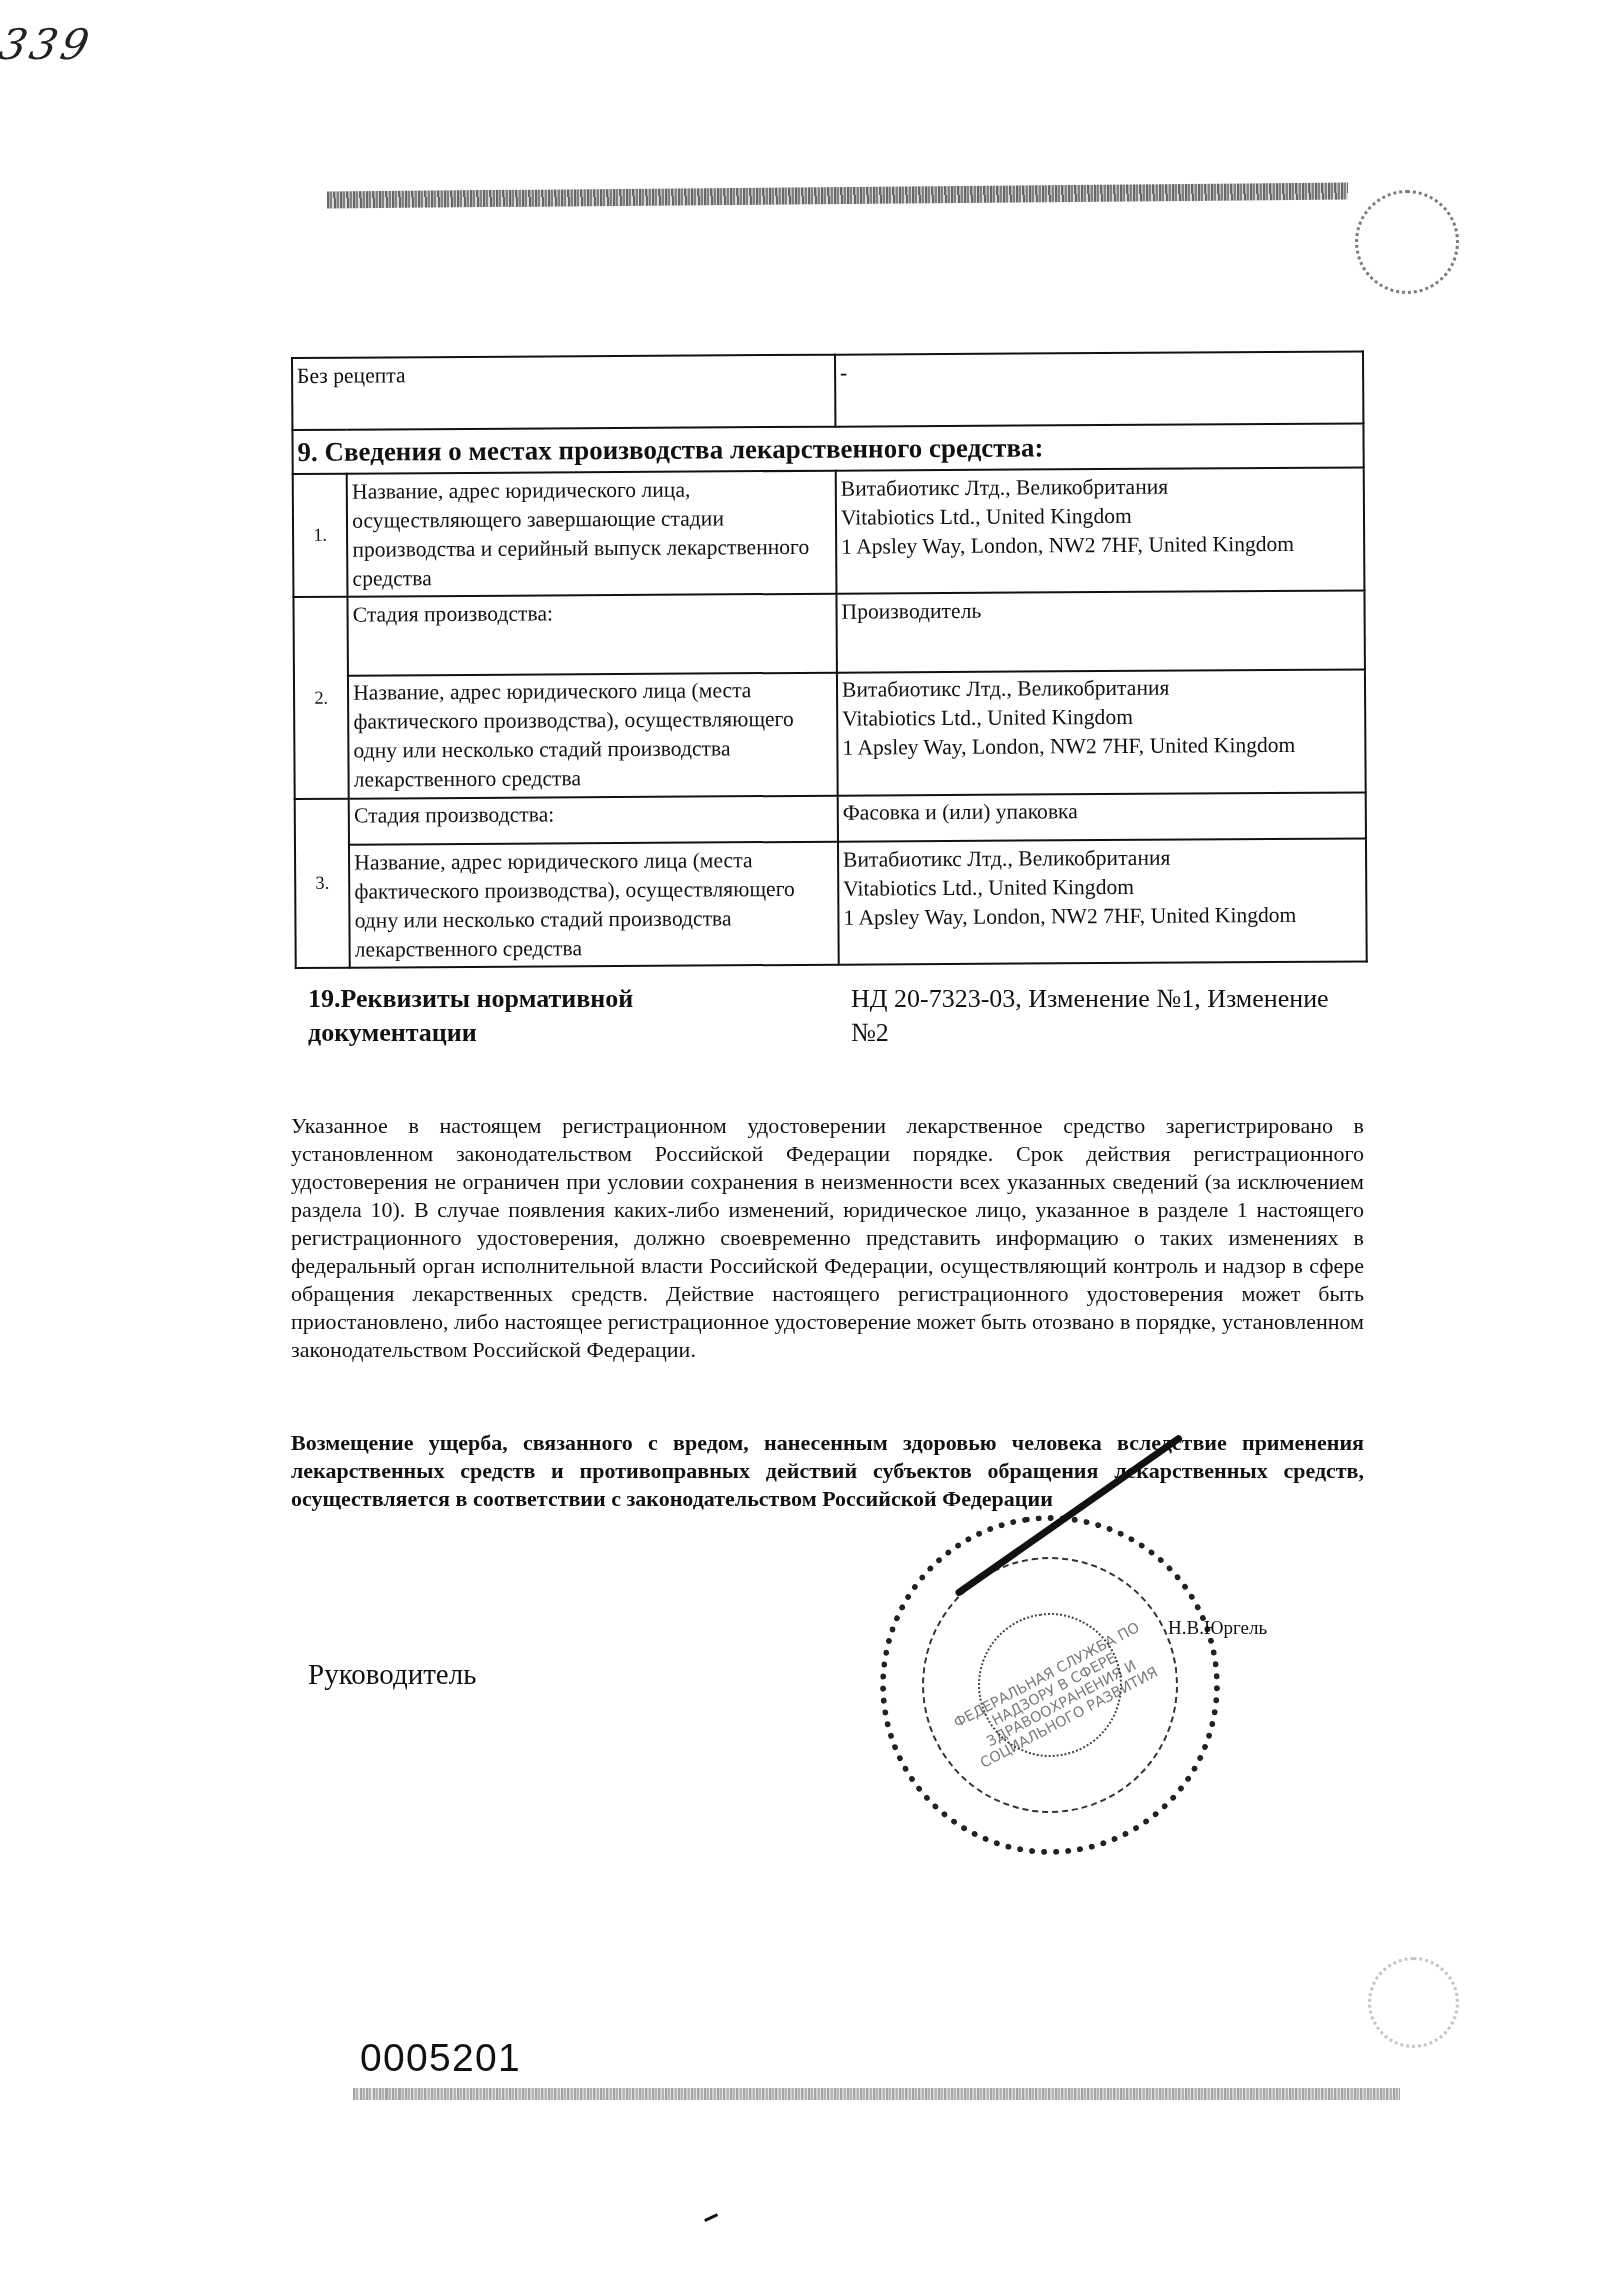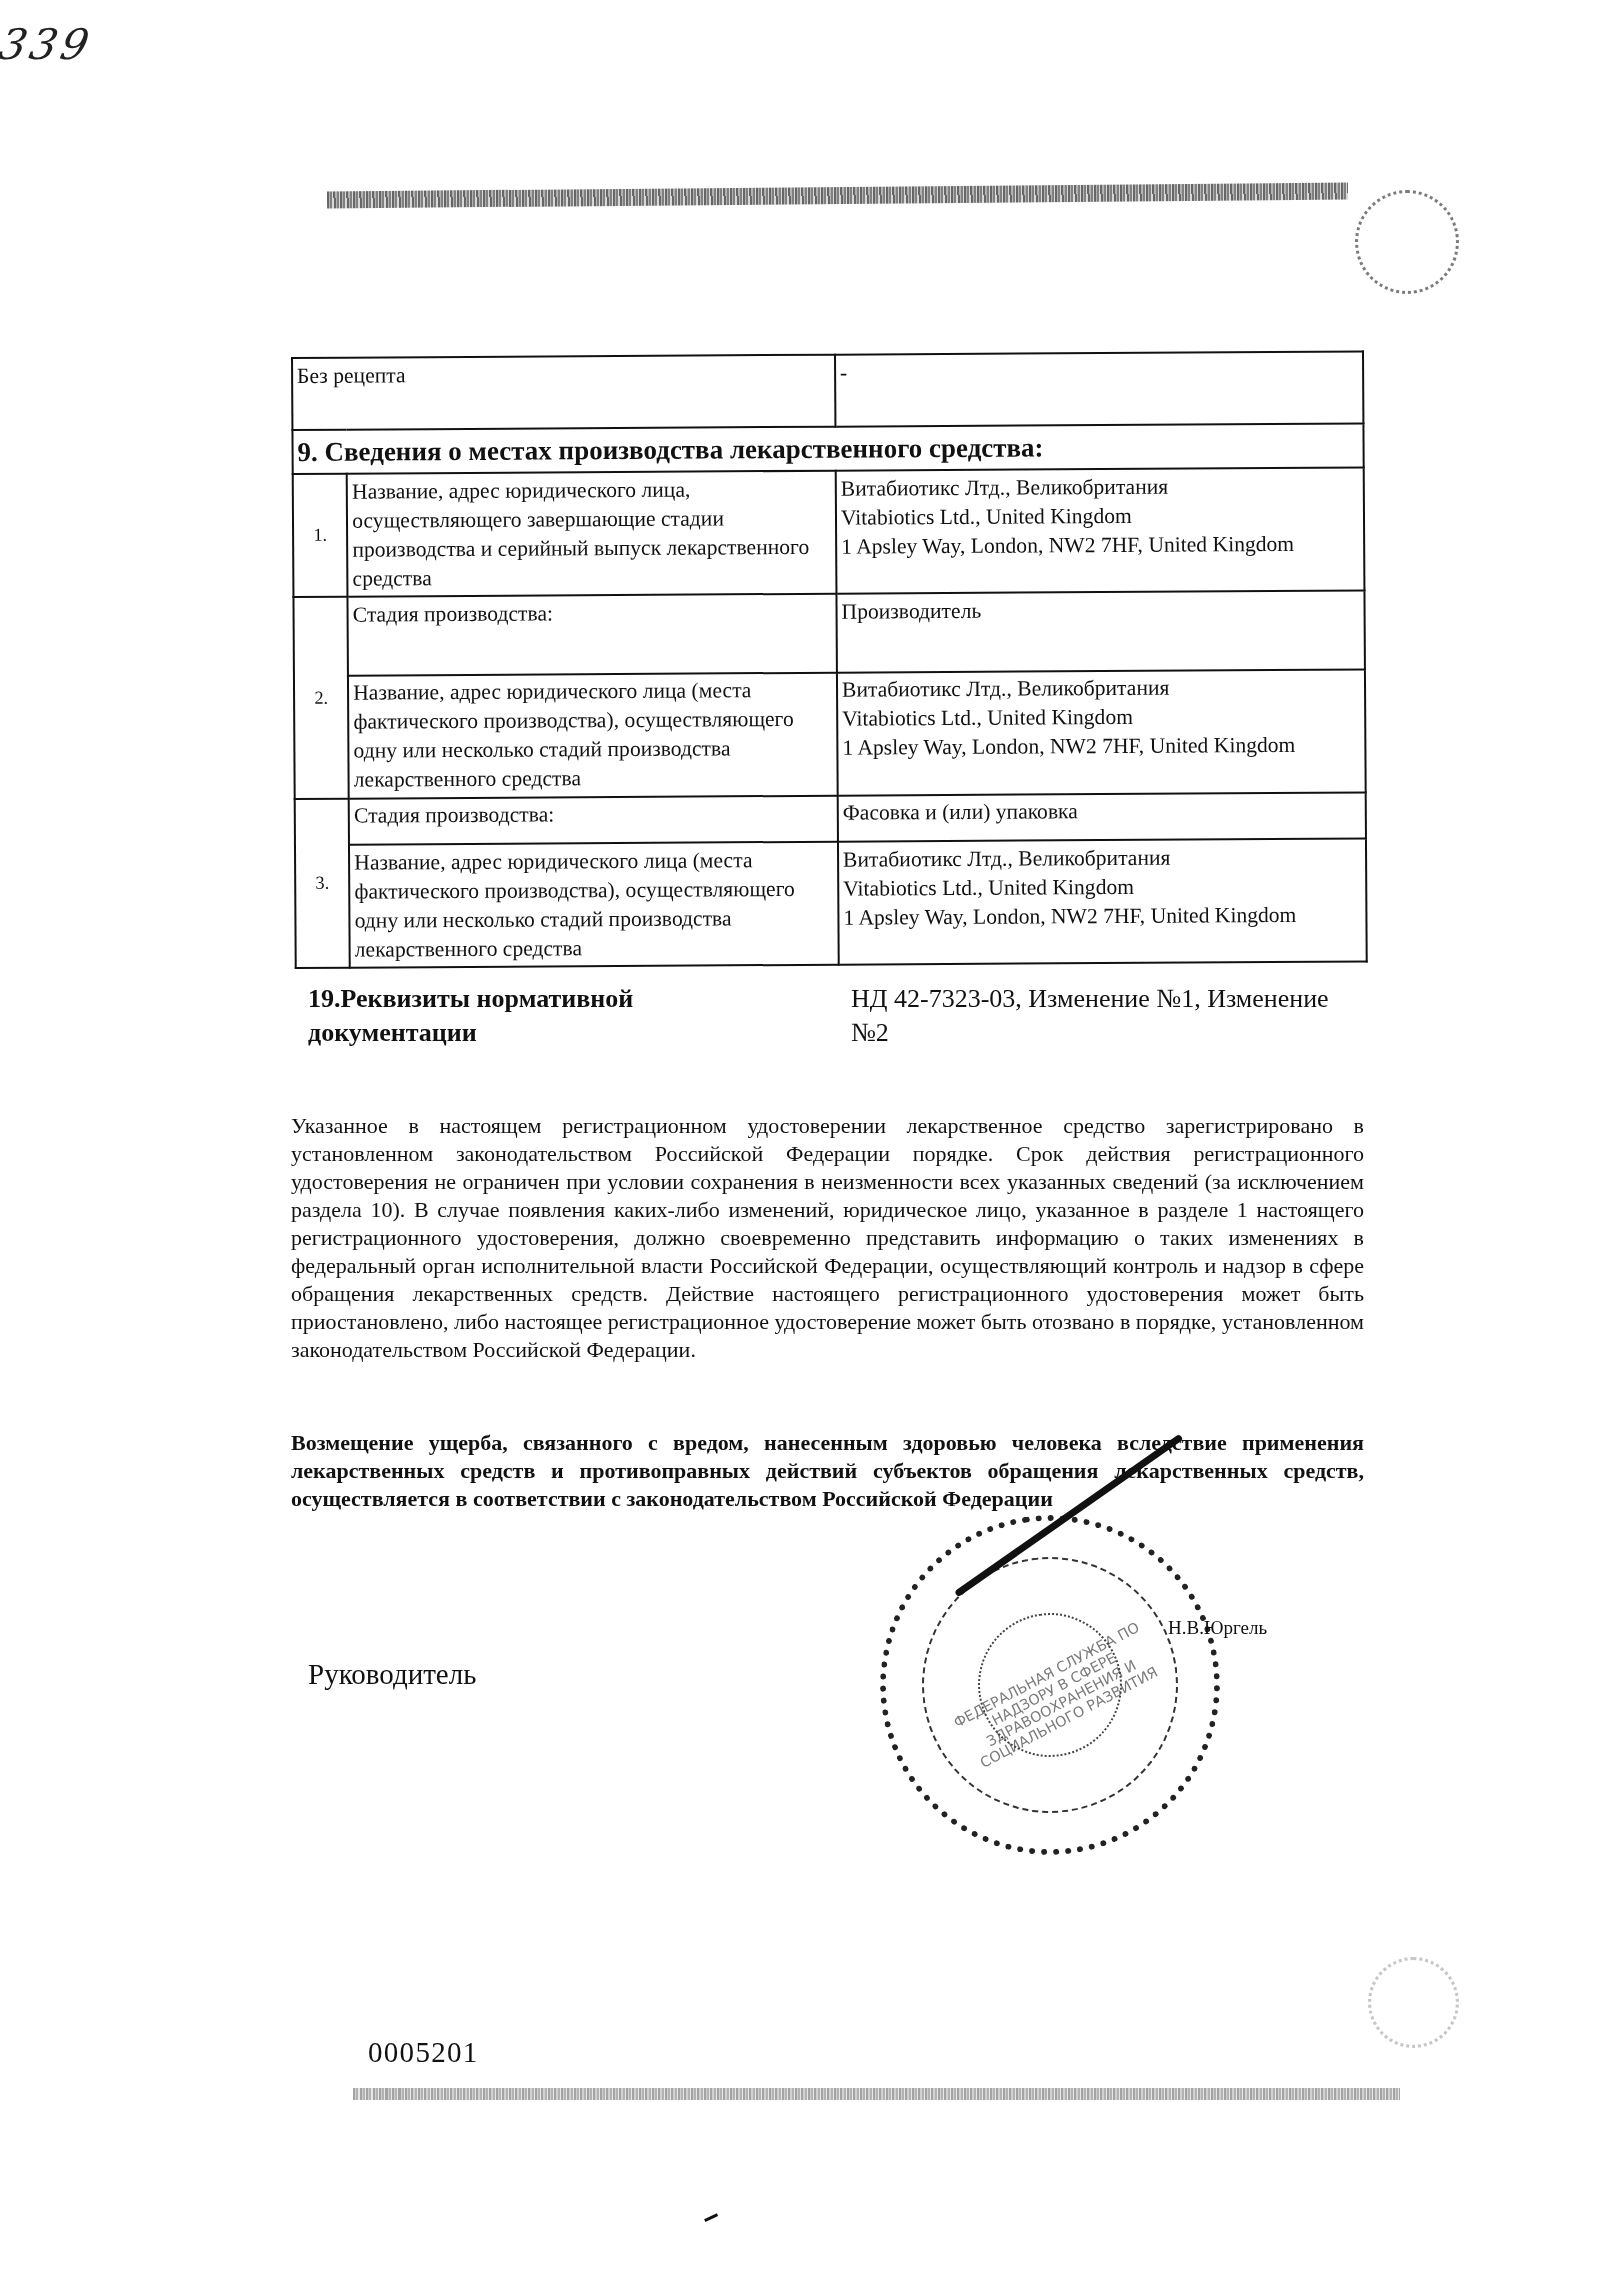--- a/index.html
+++ b/index.html
@@ -73,22 +73,22 @@
       position: absolute; left: 39px; top: 144px; width: 262px; text-align: center;
       font-family: "DejaVu Sans", sans-serif; font-size: 14.4px; color: #333; opacity: 0.65;
       transform: rotate(-20deg);
     }
     .signature {
       position: absolute; left: 956px; top: 1591px; width: 275px; height: 6.5px;
       background: #111; transform: rotate(-35deg); transform-origin: left center;
       border-radius: 3.9px;
     }
     .serial {
-      position: absolute; left: 368px; top: 2036px; font-family: Liberation Serif, serif;
-      font-size: 29px; letter-spacing: 1.3px;
+      position: absolute; left: 360px; top: 2036px; font-family: Liberation Sans, sans-serif;
+      font-size: 39px; letter-spacing: 1.3px;
     }
     .stray-mark {
       position: absolute; left: 704px; top: 2216px; width: 14.4px; height: 2.6px; background: #111;
       transform: rotate(-25deg);
     }
   </style>
 </head>
 <body>
 
 <div class="page-num">339</div>
@@ -138,21 +138,21 @@
     <td class="right">
       <div>Витабиотикс Лтд., Великобритания</div>
       <div>Vitabiotics Ltd., United Kingdom</div>
       <div>1 Apsley Way, London, NW2 7HF, United Kingdom</div>
     </td>
   </tr>
 </tbody>
   </table>
 
 <div class="req req-label">19.Реквизиты нормативной документации</div>
-<div class="req req-value">НД 42-7323-03, Изменение №1, Изменение №2</div>
+<div class="req req-value">НД 20-7323-03, Изменение №1, Изменение №2</div>
 
 <p class="para para-1">Указанное в настоящем регистрационном удостоверении лекарственное средство зарегистрировано в установленном законодательством Российской Федерации порядке. Срок действия регистрационного удостоверения не ограничен при условии сохранения в неизменности всех указанных сведений (за исключением раздела 10). В случае появления каких-либо изменений, юридическое лицо, указанное в разделе 1 настоящего регистрационного удостоверения, должно своевременно представить информацию о таких изменениях в федеральный орган исполнительной власти Российской Федерации, осуществляющий контроль и надзор в сфере обращения лекарственных средств. Действие настоящего регистрационного удостоверения может быть приостановлено, либо настоящее регистрационное удостоверение может быть отозвано в порядке, установленном законодательством Российской Федерации.</p>
 <p class="para para-2">Возмещение ущерба, связанного с вредом, нанесенным здоровью человека вследствие применения лекарственных средств и противоправных действий субъектов обращения лекарственных средств, осуществляется в соответствии с законодательством Российской Федерации</p>
 
 <div class="signer-label">Руководитель</div>
 <div class="seal">
   <div class="seal-text">ФЕДЕРАЛЬНАЯ СЛУЖБА ПО НАДЗОРУ В СФЕРЕ ЗДРАВООХРАНЕНИЯ И СОЦИАЛЬНОГО РАЗВИТИЯ</div>
 </div>
 <div class="signature"></div>
 <div class="signer-name">Н.В.Юргель</div>

